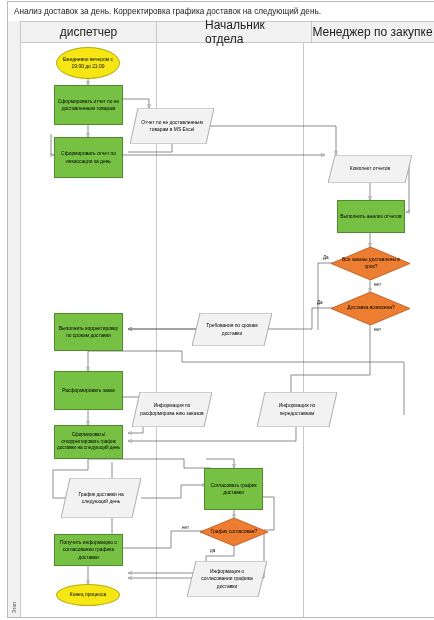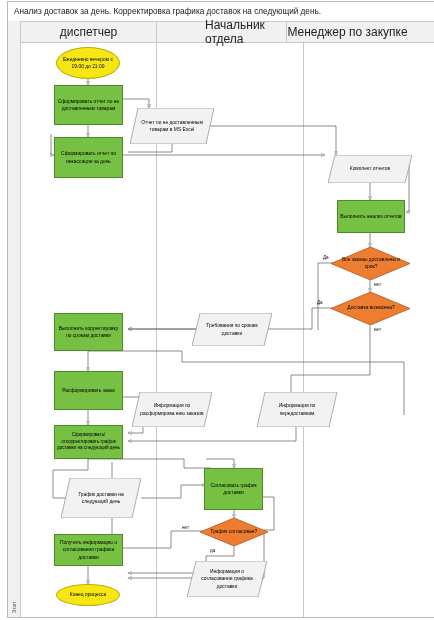--- a/index.html
+++ b/index.html
@@ -51,21 +51,21 @@
 
 <div id="page">
 
   <div class="outer-frame"></div>
 
   <div class="title-bar">Анализ доставок за день. Корректировка графика доставок на следующий день.</div>
 
   <div class="lane-head-band"></div>
   <div class="lane-head" style="left:15px;width:135px;">диспетчер</div>
   <div class="lane-head b" style="left:150px;width:147px;padding-left:48px;">Начальник отдела</div>
-  <div class="lane-head b" style="left:280px;width:122px;">Менеджер по закупке</div>
+  <div class="lane-head b" style="left:305px;width:122px;">Менеджер по закупке</div>
 
   <div class="stage-strip">
     <span>Этап</span>
   </div>
 
   <div class="lane-sep" style="left:150px;"></div>
   <div class="lane-sep" style="left:297px;"></div>
 
   <svg class="wires">
     <defs>

